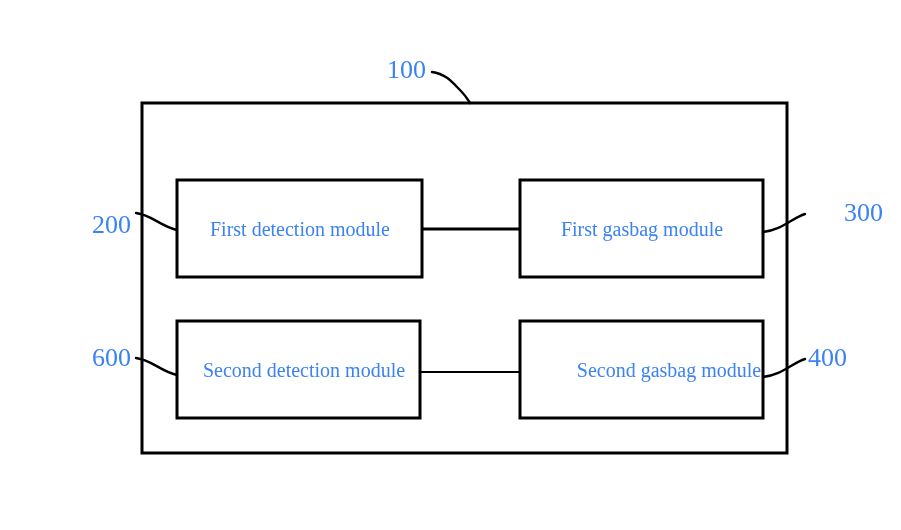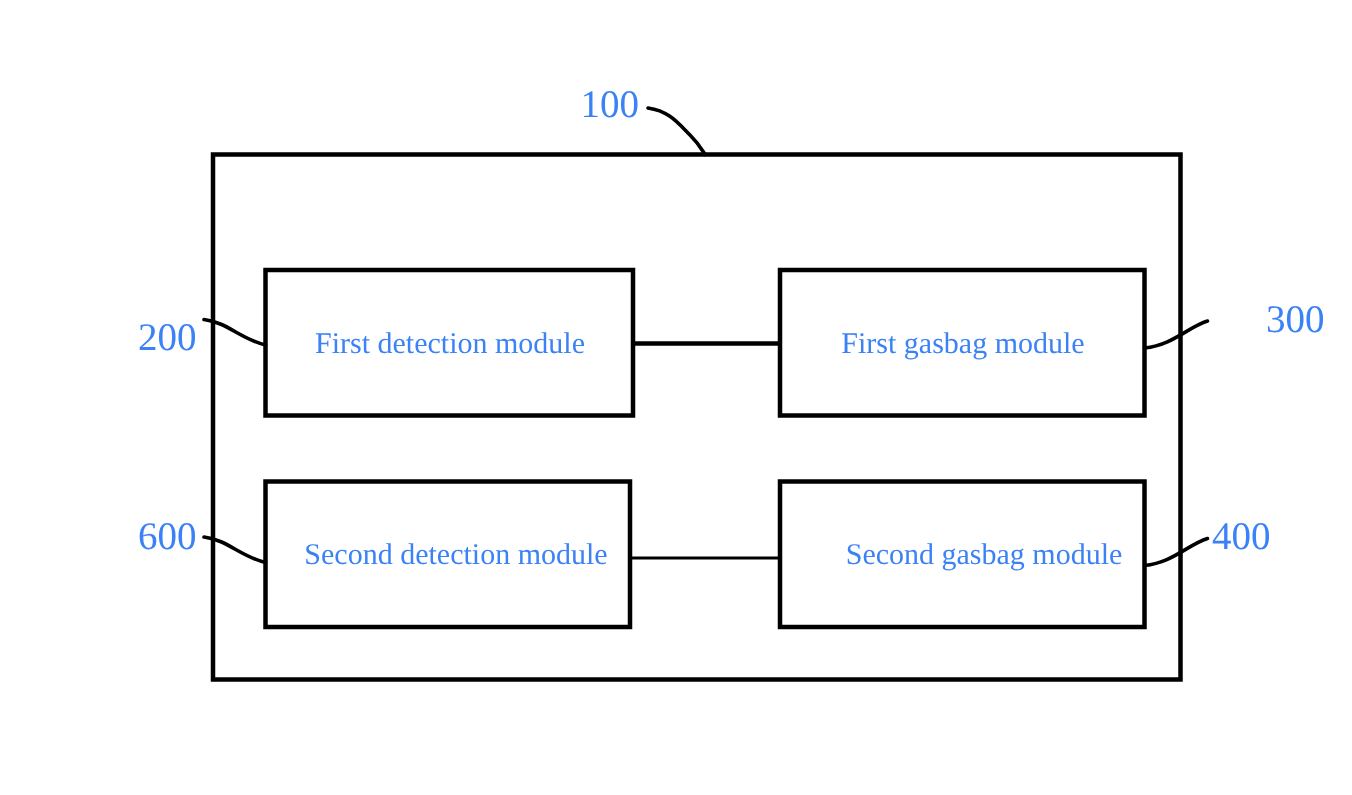--- a/index.html
+++ b/index.html
@@ -50,21 +50,21 @@
   #cap-first-detection {
     left: 178px;  top: 181px;  width: 244px; height: 96px;
   }
   #cap-first-gasbag {
     left: 521px;  top: 181px;  width: 242px; height: 96px;
   }
   #cap-second-detection {
     left: 178px;  top: 322px;  width: 252px; height: 96px;
   }
   #cap-second-gasbag {
-    left: 535px;  top: 322px;  width: 242px; height: 96px; border-radius: 27px;
+    left: 548px;  top: 322px;  width: 242px; height: 96px; border-radius: 27px;
   }
   
   .ref-num {
     font-size: 26px;
   }
   #ref-100 { left: 387px; top: 57px; }
   #ref-200 { left: 92px;  top: 212px; text-align: right; }
   #ref-300 { left: 808px; top: 200px; margin-left: 36px; }
   #ref-400 { left: 92px;  top: 345px; }
   #ref-500 { left: 808px; top: 345px; }

